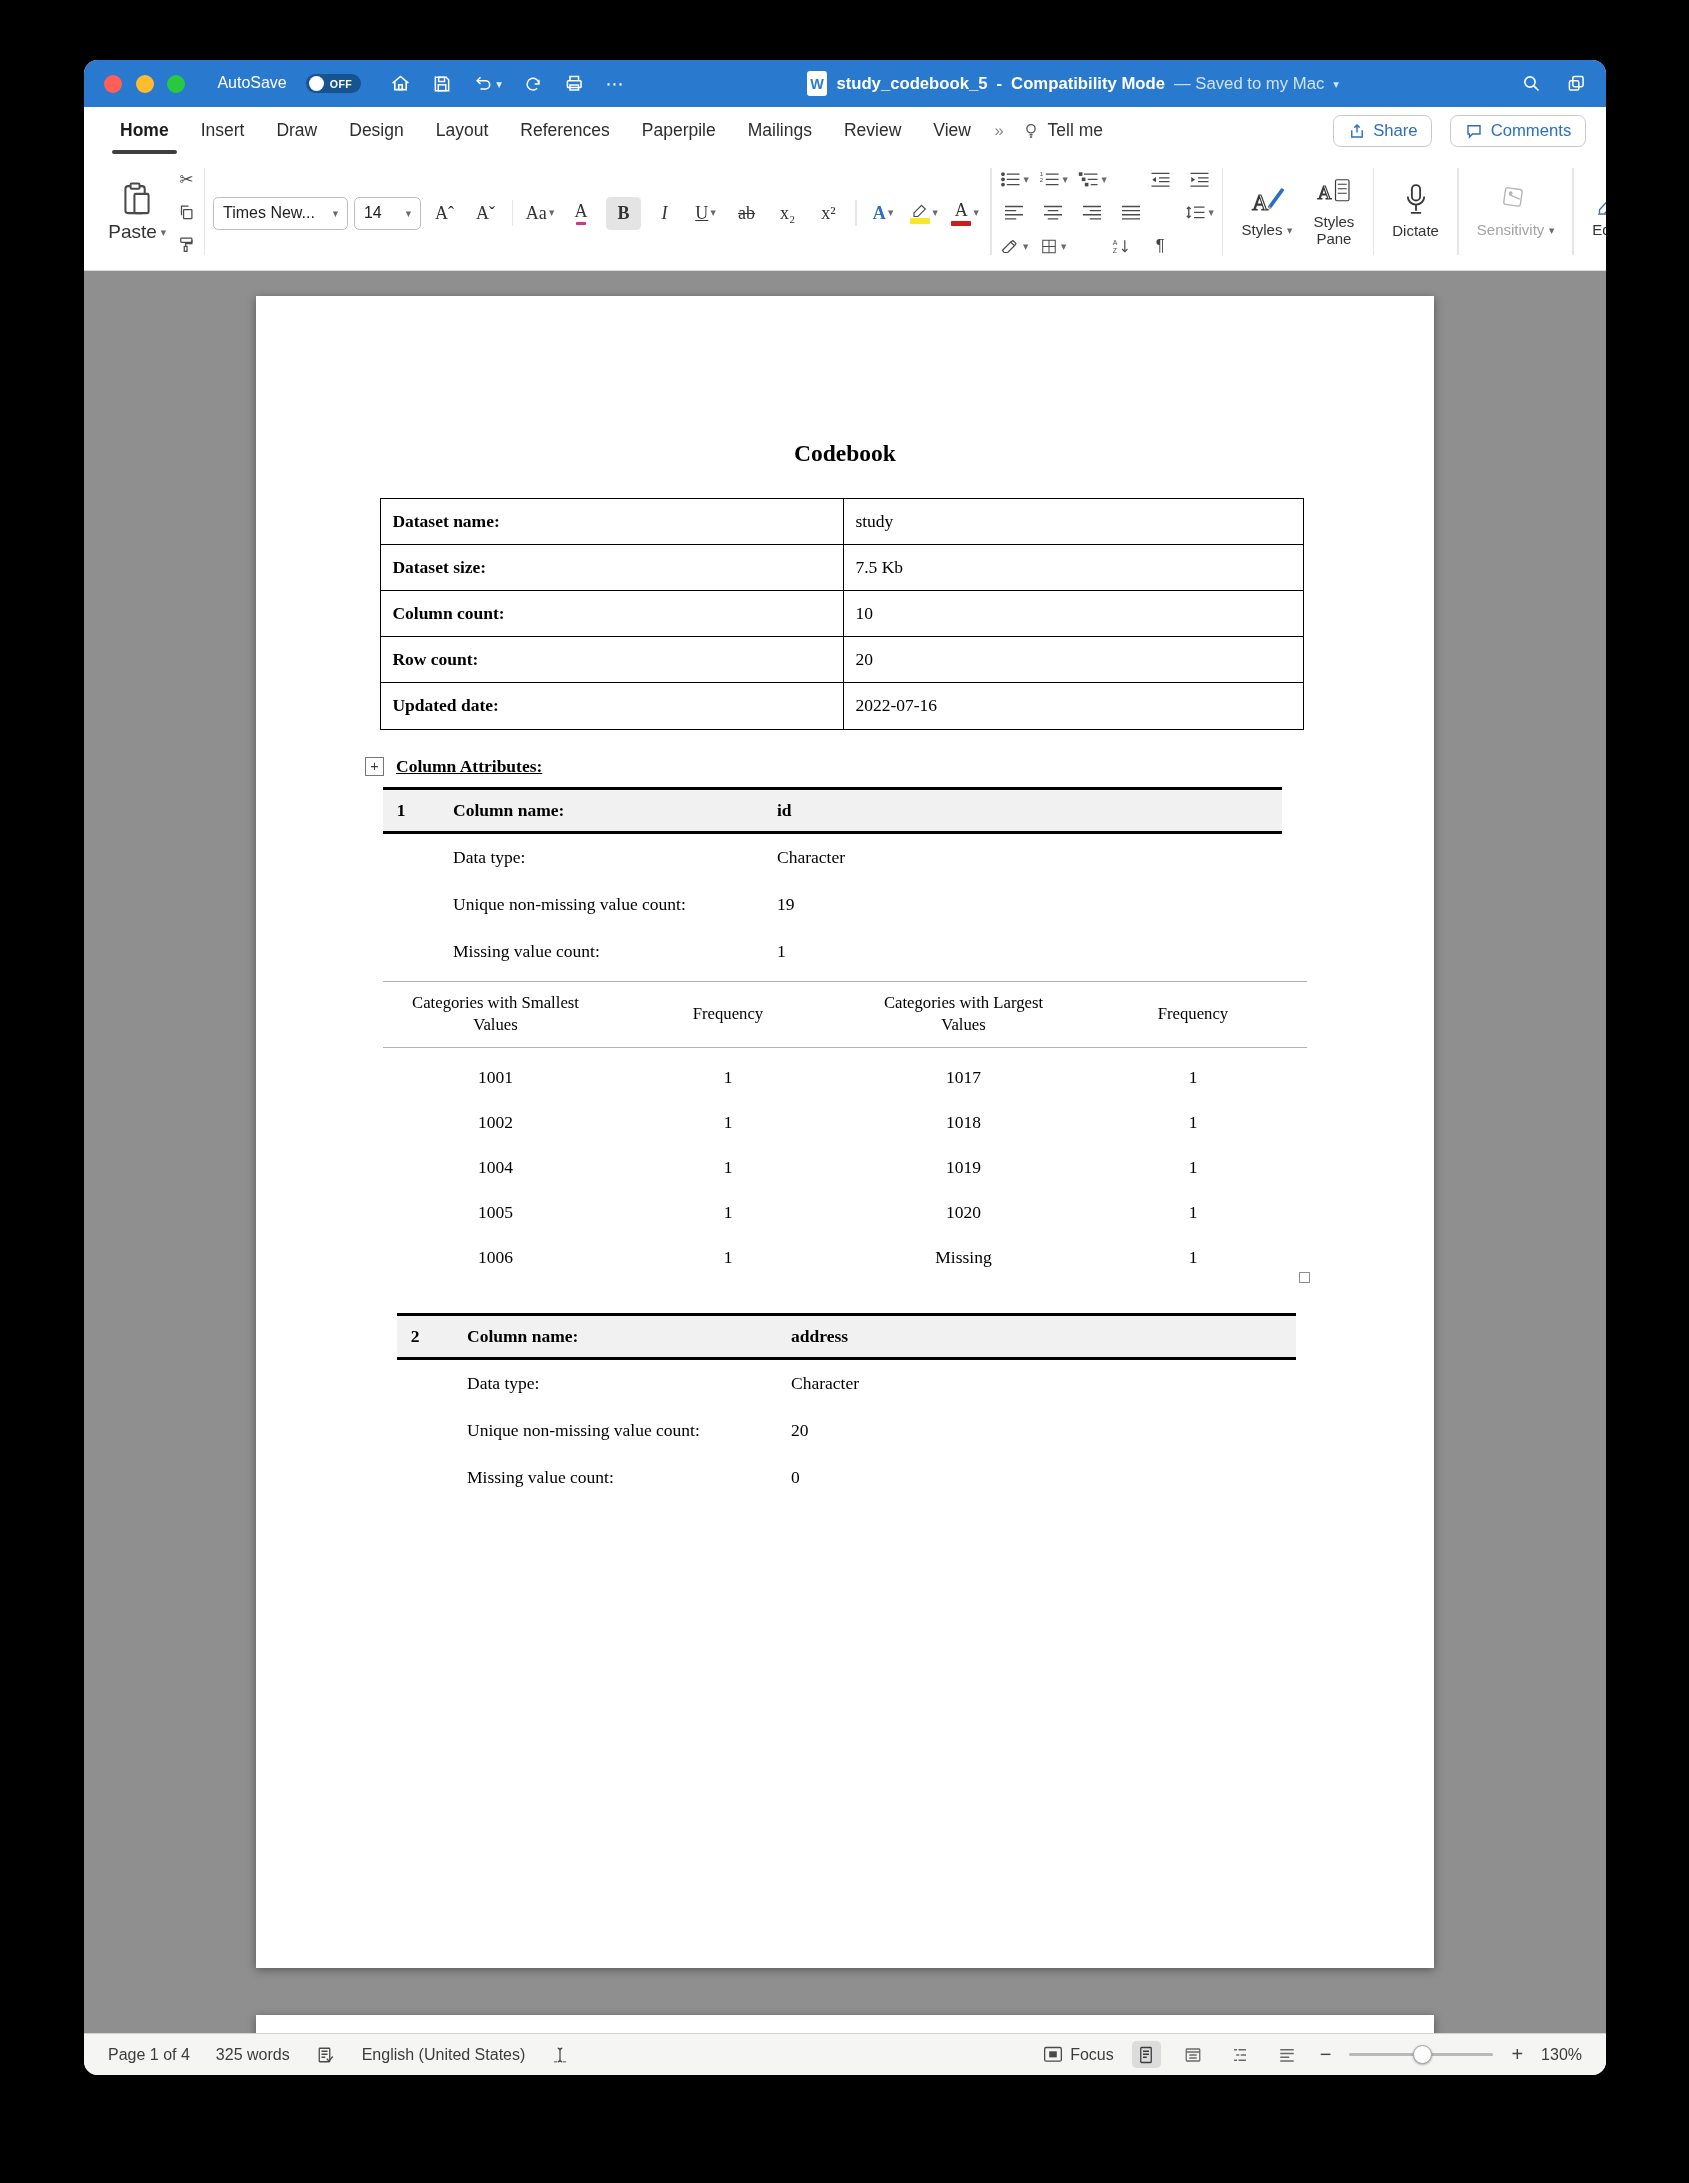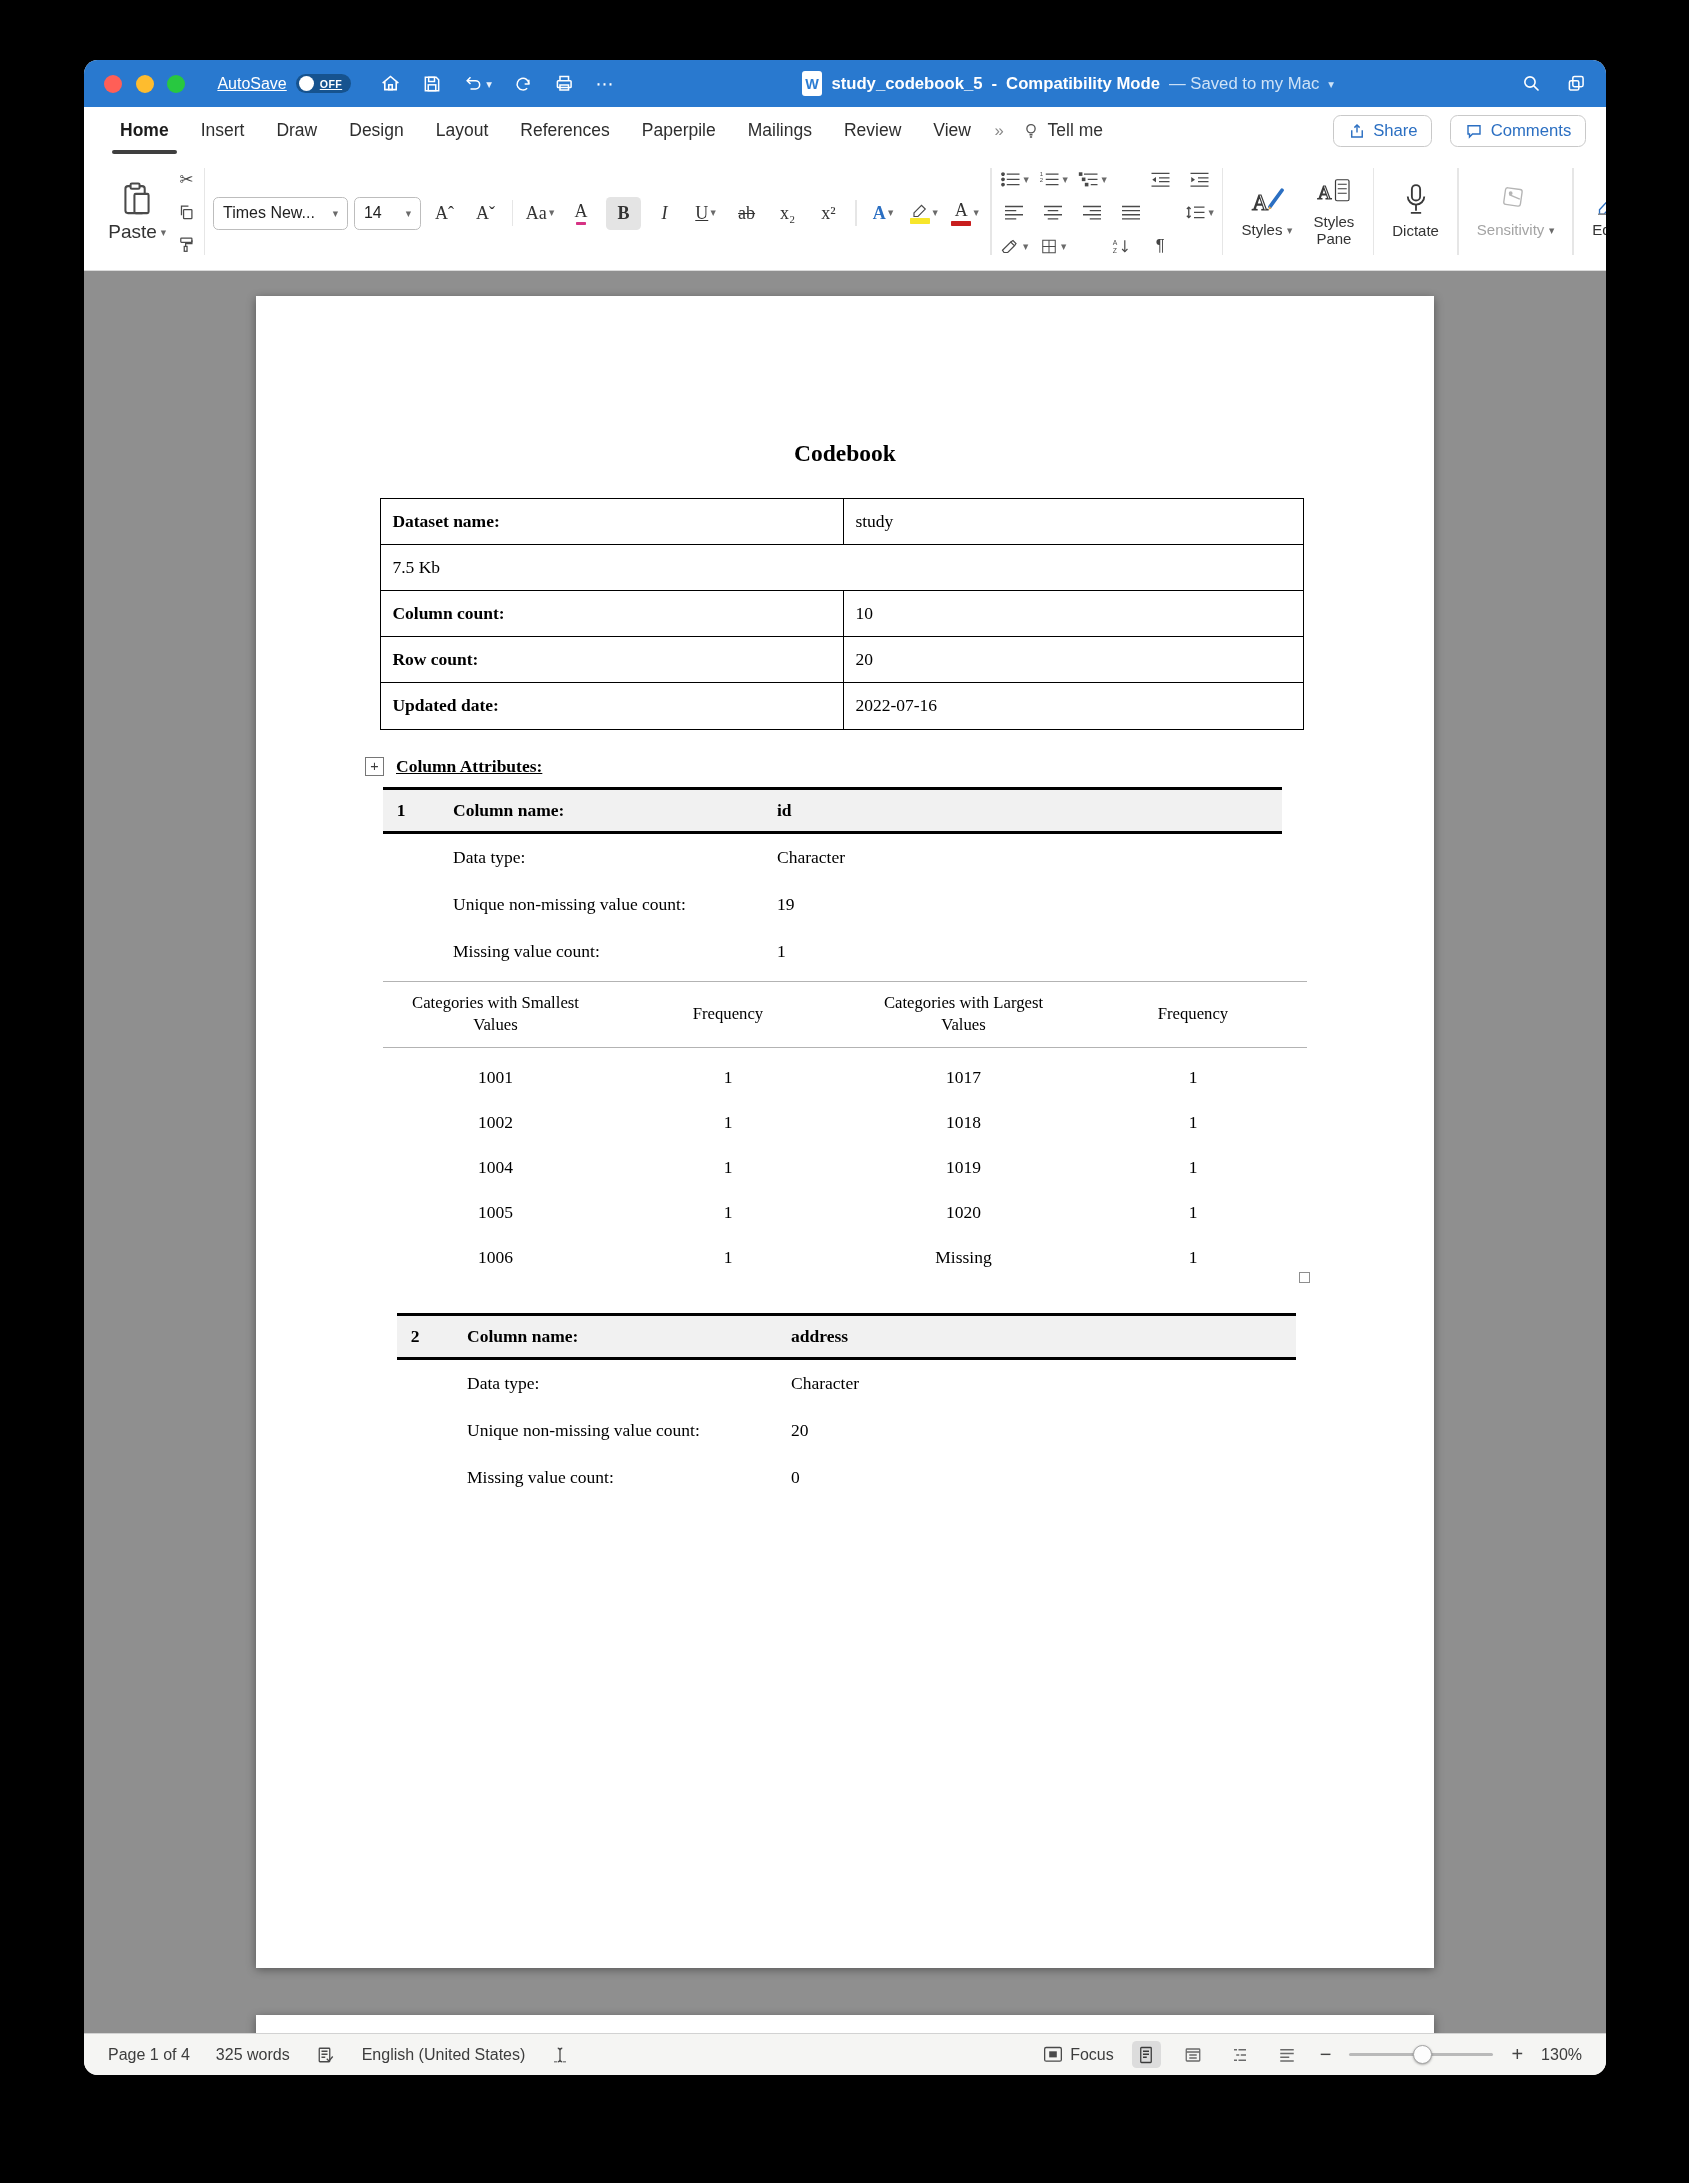--- a/index.html
+++ b/index.html
@@ -6,21 +6,21 @@
   body { margin:0; background:#000; font-family:"Liberation Sans", sans-serif; }
   .screen { position:relative; width:1689px; height:2183px; background:#000; overflow:hidden; }
   .window { position:absolute; left:84px; top:60px; width:1522px; height:2015px; border-radius:13.7px;
             overflow:hidden; display:flex; flex-direction:column; background:#fff; }
 
   
   .titlebar { flex:0 0 47px; background:#2979cf; display:flex; align-items:center; padding:0 20px; color:#fff; }
   .traffic { display:flex; gap:13.7px; align-items:center; margin-right:32px; }
   .light { width:18px; height:18px; border-radius:50%; }
   .light.red{background:#ff5f57} .light.yellow{background:#febc2e} .light.green{background:#28c840}
-  .autosave { display:flex; align-items:flex-end; gap:9px; font-size:16px; margin-right:29px; white-space:nowrap;text-decoration:underline; }
+  .autosave { display:flex; align-items:flex-start; gap:19px; font-size:16px; margin-right:29px; white-space:nowrap; }
   .toggle { display:flex; align-items:center; background:#16538f; border-radius:759px; padding:2.3px 9px 2.3px 3px; gap:6px; }
   .knob { width:15px; height:15px; background:#fff; border-radius:50%; }
   .toggle-label { font-size:10.6px; font-weight:700; letter-spacing:0.4px; color:#fff; }
   .tb-icons { display:flex; align-items:center; gap:21px; margin-right:15px; }
   .tb-btn { display:flex; align-items:center; gap:3px; }
   .tb-title { flex:1; display:flex; align-items:center; justify-content:center; gap:9px; font-size:16.7px; white-space:nowrap; }
   .doc-badge { width:20.5px; height:25px; background:#fff; border-radius:3px; display:flex; align-items:center; justify-content:center;
                color:#2b7cd3; font-weight:700; font-size:14.4px; }
   .t-doc, .t-mode { font-weight:700; }
   .t-sep { font-weight:700; }
@@ -558,20 +558,21 @@
 
       <div class="page page1">
         <div class="doc-title">Codebook</div>
 
         <div class="info-table">
           <div class="it-row">
             <div class="it-label">Dataset name:</div>
             <div class="it-value">study</div>
           </div>
           <div class="it-row">
+            <div class="it-label">Dataset size:</div>
             <div class="it-value">7.5 Kb</div>
           </div>
           <div class="it-row">
             <div class="it-label">Column count:</div>
             <div class="it-value">10</div>
           </div>
           <div class="it-row">
             <div class="it-label">Row count:</div>
             <div class="it-value">20</div>
           </div>

